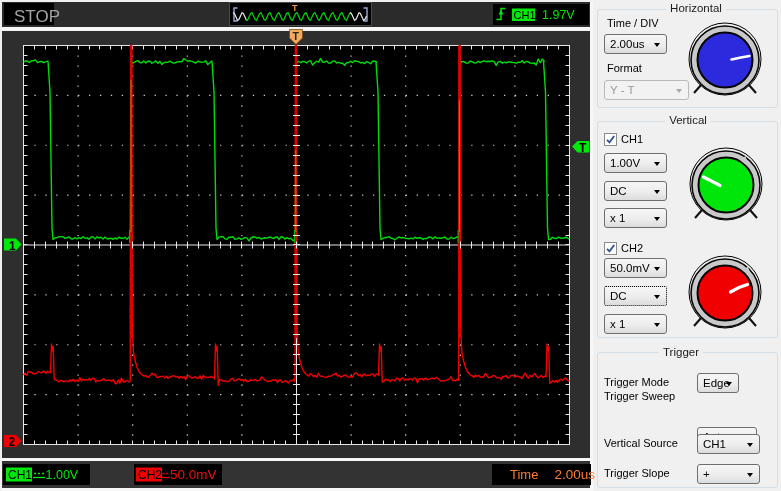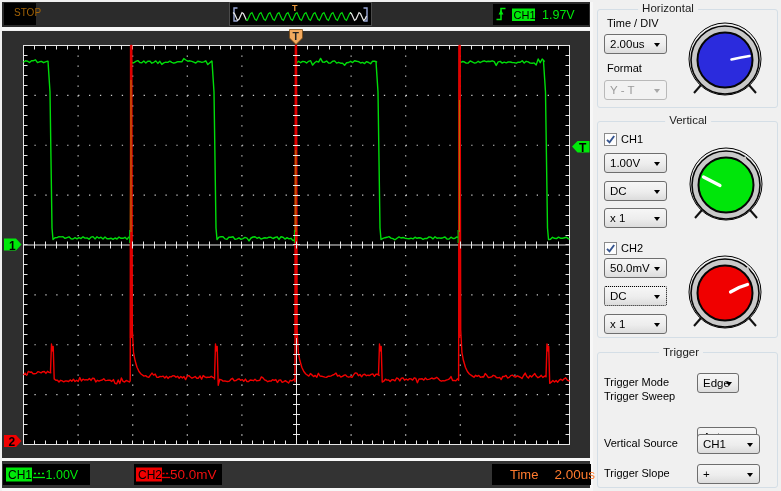--- a/index.html
+++ b/index.html
@@ -15,21 +15,21 @@
 .gt{position:absolute;font-size:11.5px;color:#1c1c1c;background:#f0f0f0;padding:0 4px;transform:translateX(-50%)}
 </style></head><body>
 <div class="abs" style="left:2px;top:2px;width:588px;height:25px;background:#2b2b2b"></div>
 <div class="abs" style="left:2px;top:27px;width:590px;height:3px;background:#f7f7f7"></div>
 <div class="dark" style="left:2px;top:31px;width:588px;height:427px"></div>
 <div class="abs" style="left:2px;top:458px;width:590px;height:3px;background:#f7f7f7"></div>
 <div class="abs" style="left:2px;top:461px;width:588px;height:27px;background:#333"></div>
 <div class="abs" style="left:2px;top:488px;width:590px;height:3px;background:#f7f7f7"></div>
 <div class="abs" style="left:590px;top:2px;width:3px;height:489px;background:#f7f7f7"></div>
 
-<div class="abs" style="left:4px;top:3px;width:32px;height:22px;background:#000;color:#a16207;font-size:10px;padding:4px 0 0 10px">STOP</div>
+<div class="abs" style="left:4px;top:3px;width:50px;height:22px;background:#000;color:#a3a3a3;font-size:17px;padding:4px 0 0 10px">STOP</div>
 <div class="abs" style="left:229px;top:2px;width:143px;height:24px;background:#000;border:1px solid #4a4a4a"></div>
 <svg class="abs" style="left:229px;top:2px" width="143" height="24" viewBox="0 0 143 24">
 <text x="63" y="9" font-size="9" fill="#e8963c" font-family="Liberation Sans" font-weight="bold">T</text>
 <path d="M8.5 6 h-3.5 v13 h3.5" stroke="#9aa8d8" stroke-width="1.4" fill="none"></path>
 <path d="M134.5 6 h3.5 v13 h-3.5" stroke="#9aa8d8" stroke-width="1.4" fill="none"></path>
 </svg>
 <svg class="abs" style="left:0;top:0" width="400" height="30" viewBox="0 0 400 30">
 <polyline points="233.0,12.6 234.5,13.7 236.0,17.1 237.5,20.4 239.0,19.3 240.5,15.9 242.0,12.6 243.5,13.7 245.0,17.1 246.5,20.4" fill="none" stroke="#e8e8e8" stroke-width="1.2"></polyline>
     <polyline points="246.0,19.3 247.5,20.4 249.0,17.1 250.5,13.7 252.0,12.6 253.5,15.9 255.0,19.3 256.5,20.4 258.0,17.1 259.5,13.7 261.0,12.6 262.5,15.9 264.0,19.3 265.5,20.4 267.0,17.1 268.5,13.7 270.0,12.6 271.5,15.9 273.0,19.3 274.5,20.4 276.0,17.1 277.5,13.7 279.0,12.6 280.5,15.9 282.0,19.3 283.5,20.4 285.0,17.1 286.5,13.7 288.0,12.6 289.5,15.9 291.0,19.3 292.5,20.4 294.0,17.1 295.5,13.7 297.0,12.6 298.5,15.9 300.0,19.3 301.5,20.4 303.0,17.1 304.5,13.7 306.0,12.6 307.5,15.9 309.0,19.3 310.5,20.4 312.0,17.1 313.5,13.7 315.0,12.6 316.5,15.9 318.0,19.3 319.5,20.4 321.0,17.1 322.5,13.7 324.0,12.6 325.5,15.9 327.0,19.3 328.5,20.4 330.0,17.1 331.5,13.7 333.0,12.6 334.5,15.9 336.0,19.3 337.5,20.4 339.0,17.1 340.5,13.7 342.0,12.6 343.5,15.9 345.0,19.3 346.5,20.4 348.0,17.1 349.5,13.7 351.0,12.6" fill="none" stroke="#00d80a" stroke-width="1.2"></polyline>
     <polyline points="350.0,12.6 351.5,13.7 353.0,17.1 354.5,20.4 356.0,19.3 357.5,15.9 359.0,12.6 360.5,13.7 362.0,17.1 363.5,20.4 365.0,19.3 366.5,15.9" fill="none" stroke="#e8e8e8" stroke-width="1.2"></polyline>
@@ -95,25 +95,25 @@
 <svg class="abs" style="left:134px;top:464px" width="88" height="21" viewBox="0 0 88 21">
 <rect x="2" y="3.5" width="26" height="14" fill="#f00000"></rect>
 <text x="4" y="14.5" font-size="12" fill="#000" font-family="Liberation Sans">CH2</text>
 <path d="M28 13.5 h8" stroke="#e00000" stroke-width="1.3"></path>
 <path d="M28.5 9.5 h7" stroke="#e00000" stroke-width="1.3" stroke-dasharray="2 1.6"></path>
 <text x="36" y="15" font-size="13.5" fill="#f01010" font-family="Liberation Sans">50.0mV</text>
 </svg>
 <div class="abs" style="left:492px;top:464px;width:99px;height:21px;background:#000;color:#ff7b2e;font-size:13px;padding-top:3px"><span style="margin-left:18px">Time</span><span style="margin-left:16px;font-size:13.5px">2.00us</span></div>
 
 <div class="grp" style="left:597px;top:9px;width:181px;height:99px"></div>
-<span class="gt" style="left:668px;top:2px">Horizontal</span>
+<span class="gt" style="left:696px;top:2px">Horizontal</span>
 <span class="lbl" style="left:607px;top:17px">Time / DIV</span>
 <div class="cmb" style="left:604px;top:34px;width:63px"><span>2.00us</span><i></i></div>
 <span class="lbl" style="left:607px;top:62px">Format</span>
-<div class="cmb dis" style="left:604px;top:80px;width:63px"><span>Y - T</span><i></i></div>
+<div class="cmb dis" style="left:604px;top:80px;width:85px"><span>Y - T</span><i></i></div>
 <div class="abs" style="left:684px;top:19px"><svg width="82" height="82" viewBox="0 0 82 82">
 <path d="M17 66 L10 74" stroke="#111" stroke-width="2"></path>
 <path d="M65 66 L72 74" stroke="#111" stroke-width="2"></path>
 <circle cx="41" cy="40" r="36" fill="none" stroke="#000" stroke-width="1"></circle>
 <circle cx="41" cy="41" r="34" fill="#c9c9c9" stroke="#050505" stroke-width="1.6"></circle>
 <circle cx="41" cy="41" r="27.5" fill="#2b2bdd" stroke="#050505" stroke-width="2"></circle>
 <path d="M47.5 40.5 L57 38.5 L65.5 37" stroke="#fff" stroke-width="2.6" fill="none" stroke-linecap="round"></path>
 </svg></div>
 
 <div class="grp" style="left:597px;top:121px;width:181px;height:217px"></div>

